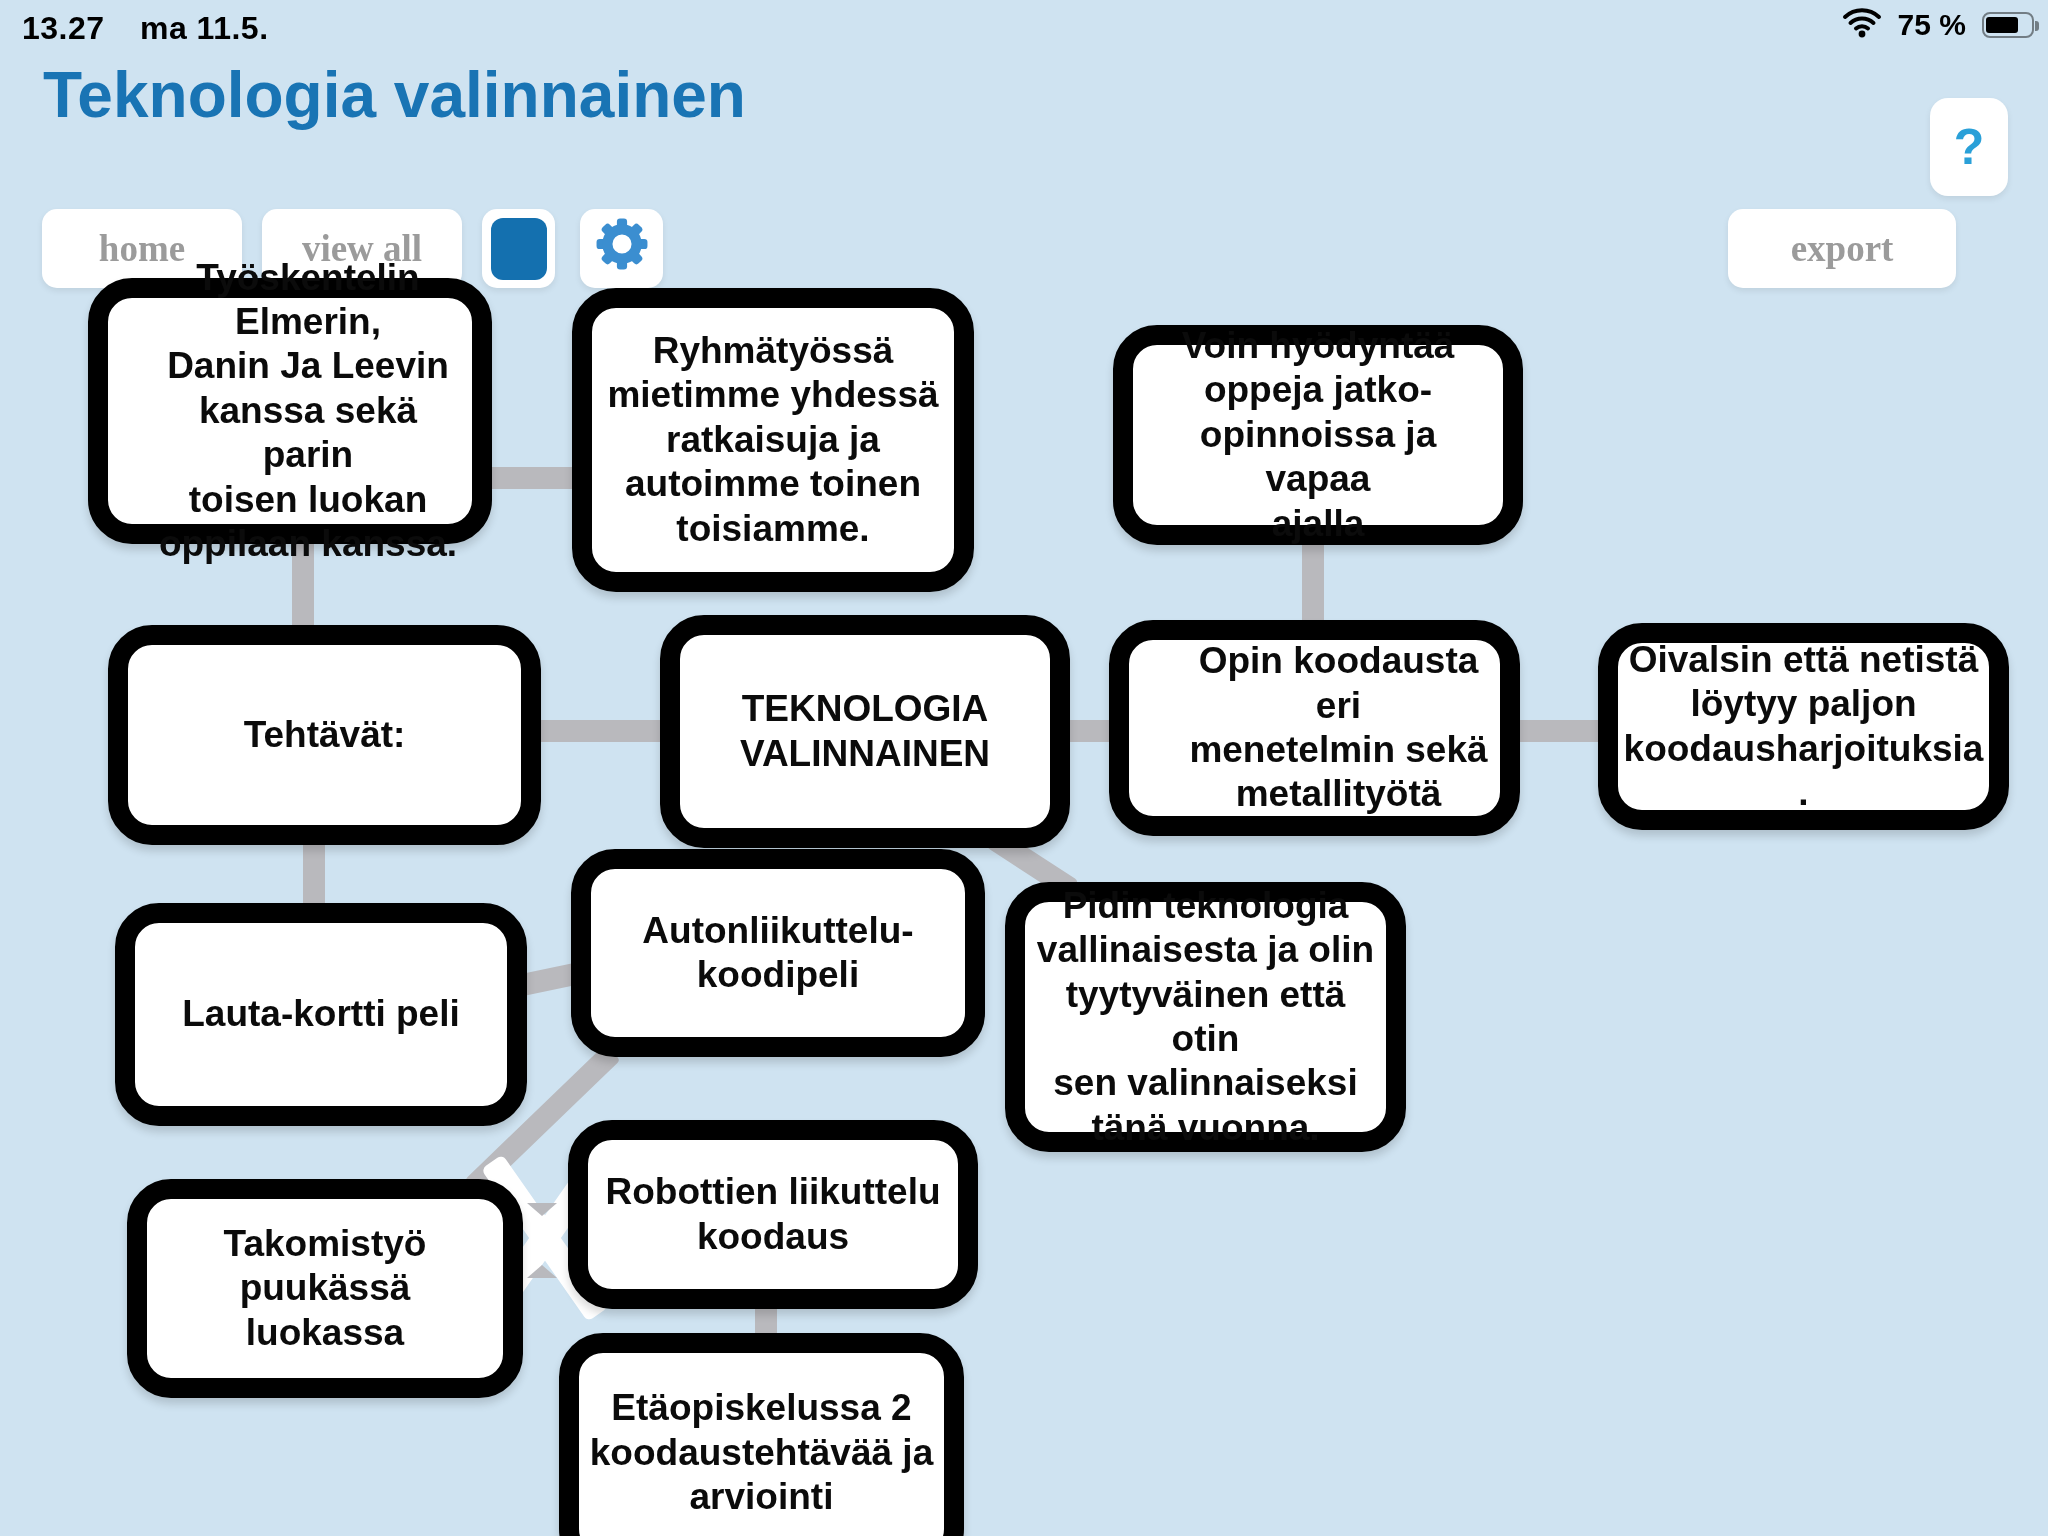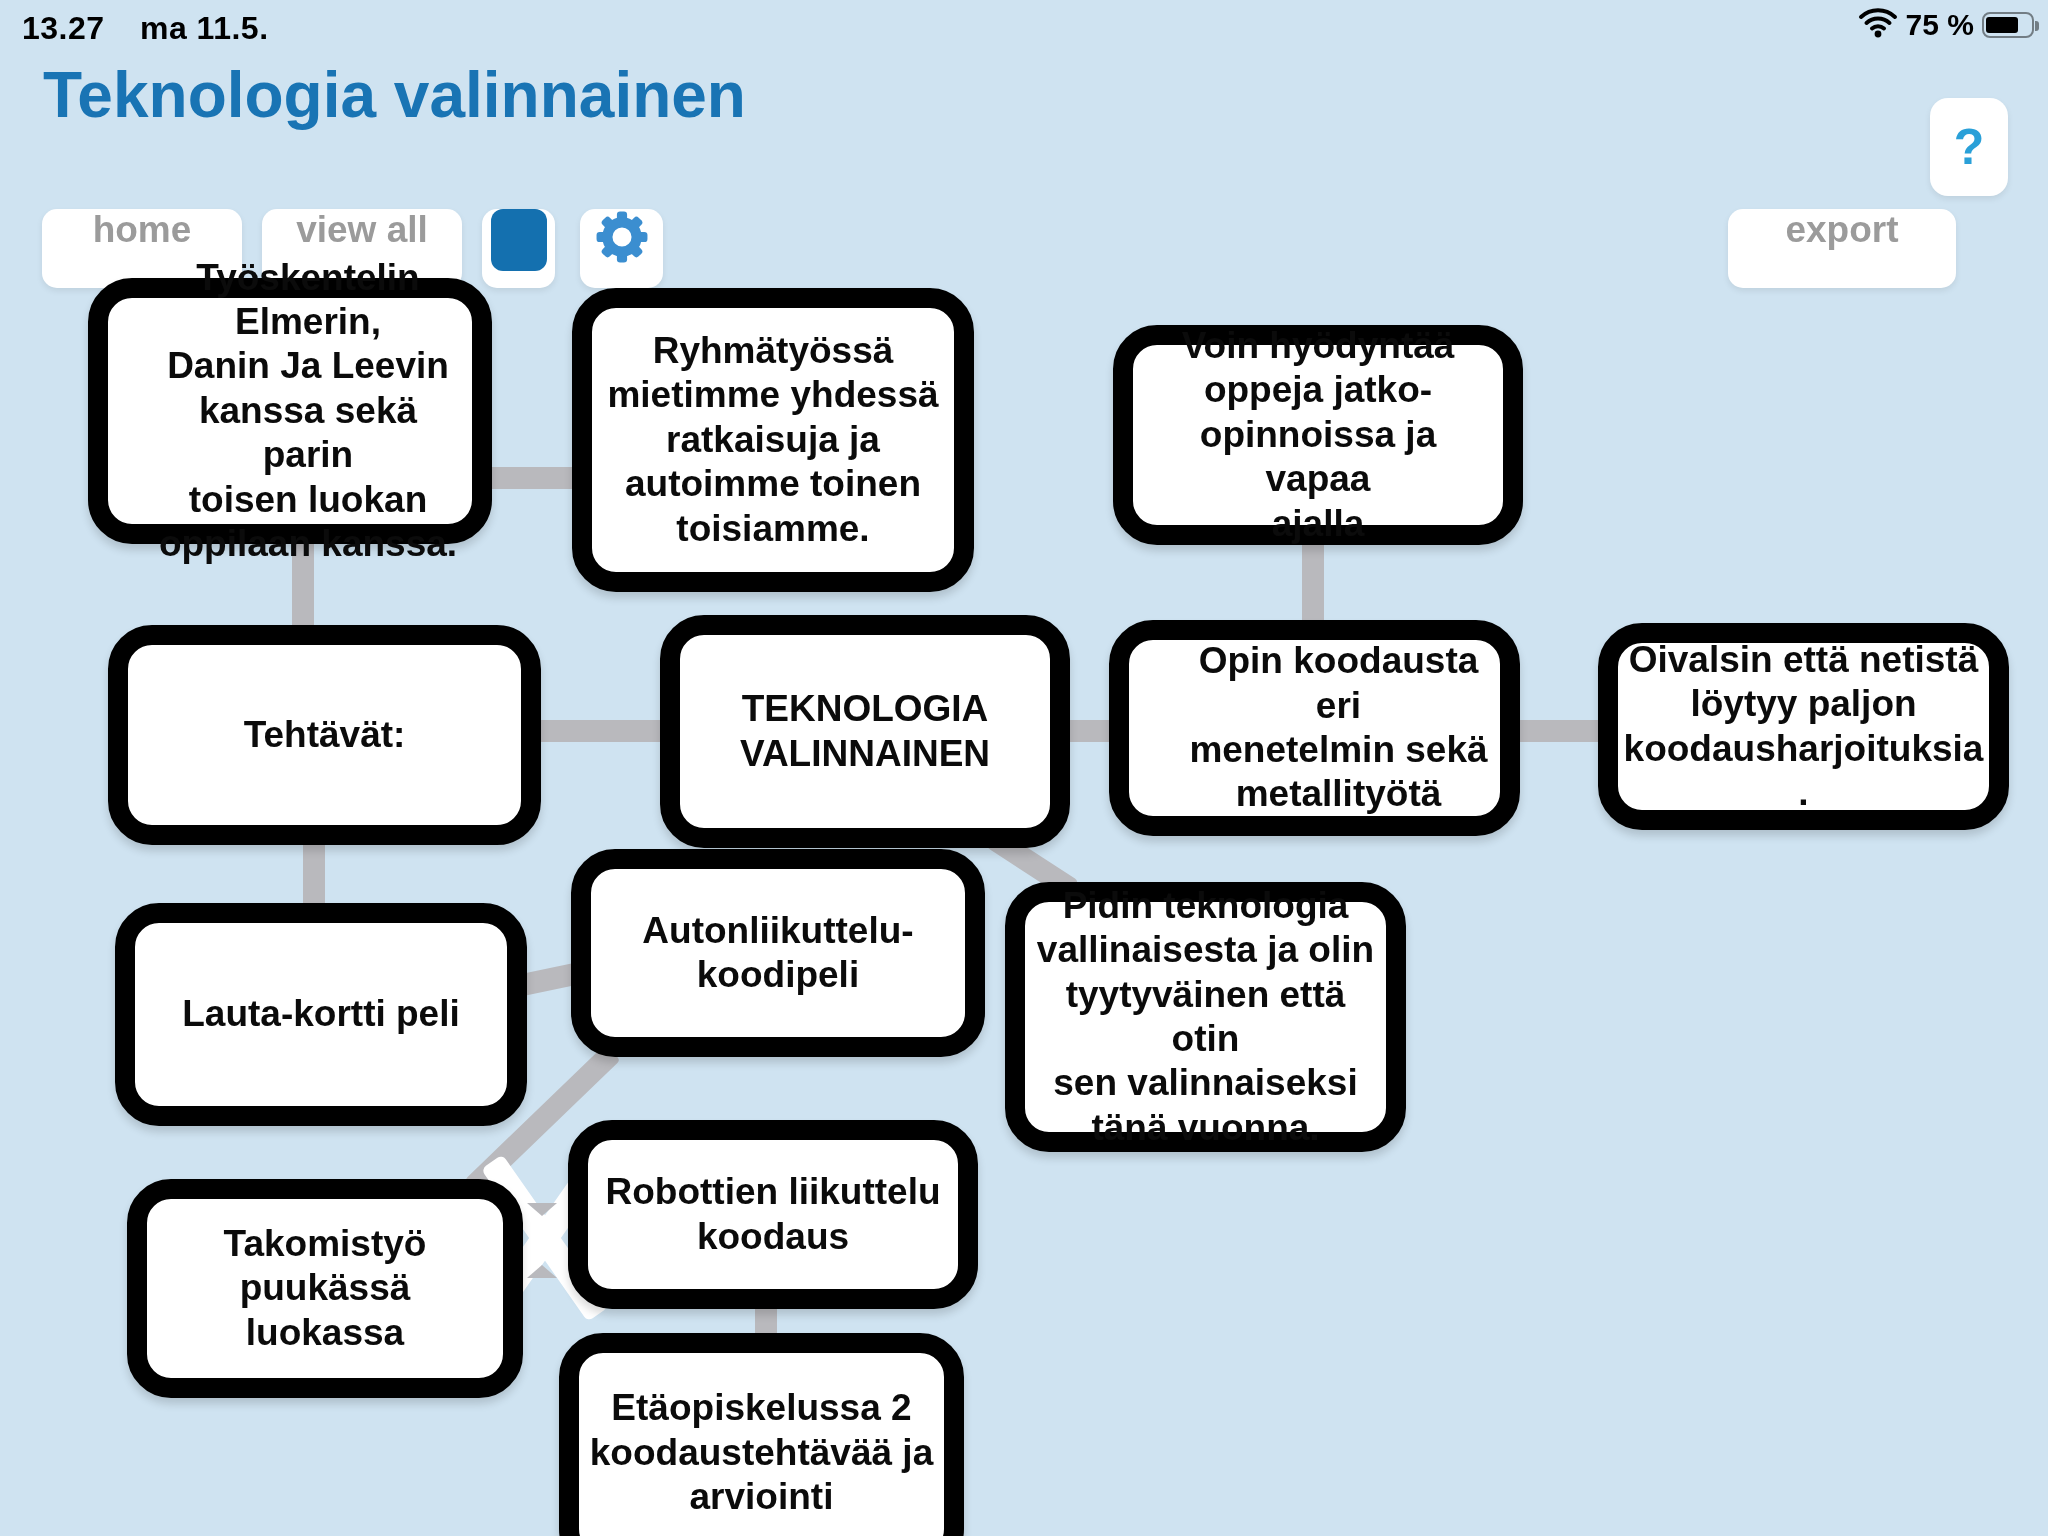--- a/index.html
+++ b/index.html
@@ -5,34 +5,34 @@
   html,body{margin:0;padding:0;}
   #screen{
     position:relative;width:2048px;height:1536px;overflow:hidden;
     background:#cfe3f1;
     font-family:"Liberation Sans","DejaVu Sans",sans-serif;
   }
   
   .statusbar{position:absolute;top:0;left:0;width:2048px;height:52px;}
   .st-left{position:absolute;left:22px;top:10px;font-size:32px;font-weight:bold;color:#000;letter-spacing:.5px;}
   .st-left .st-date{margin-left:26px;}
-  .st-right{position:absolute;right:14px;top:8px;display:flex;align-items:center;gap:8px;}
+  .st-right{position:absolute;right:14px;top:8px;display:flex;align-items:center;gap:16px;}
   .batt-pct{font-size:30px;font-weight:bold;color:#000;}
   .battery{position:relative;width:52px;height:26px;border:2px solid rgba(0,0,0,.45);border-radius:8px;display:flex;align-items:center;padding:2px;box-sizing:border-box;}
   .battery .fill{height:16px;width:72%;background:#000;border-radius:3px;}
   .battery .nub{position:absolute;right:-7px;top:7px;width:4px;height:10px;background:rgba(0,0,0,.45);border-radius:0 3px 3px 0;}
   
   .title{position:absolute;left:43px;top:58px;font-size:64px;font-weight:bold;color:#1974b4;}
   .help-btn{position:absolute;left:1930px;top:98px;width:78px;height:98px;background:#fff;border-radius:18px;
     display:flex;align-items:center;justify-content:center;font-size:50px;font-weight:bold;color:#2aa0d8;
     box-shadow:0 3px 6px rgba(0,0,0,.08);}
   
   .tb{position:absolute;top:209px;height:79px;background:#fff;border-radius:15px;
-    display:flex;justify-content:center;
-    color:#9b9b9b;font-weight:bold;font-size:37px;box-shadow:0 3px 6px rgba(0,0,0,.08);}
+    display:flex;align-items:center;justify-content:center;
+    color:#9b9b9b;font-weight:bold;font-size:37px;box-shadow:0 3px 6px rgba(0,0,0,.08);font-family:Liberation Serif, serif;}
   #btn-home{left:42px;width:200px;}
   #btn-viewall{left:262px;width:200px;}
   #btn-color{left:482px;width:73px;}
   #btn-gear{left:580px;width:83px;}
   #btn-export{left:1728px;width:228px;}
   .swatch{width:56px;height:62px;background:#1470af;border-radius:12px;}
   
   .conn{position:absolute;background:#b9b9bd;border-radius:4px;}
   #c1{left:488px;top:467px;width:88px;height:22px;}
   #c2{left:292px;top:535px;width:22px;height:95px;}

